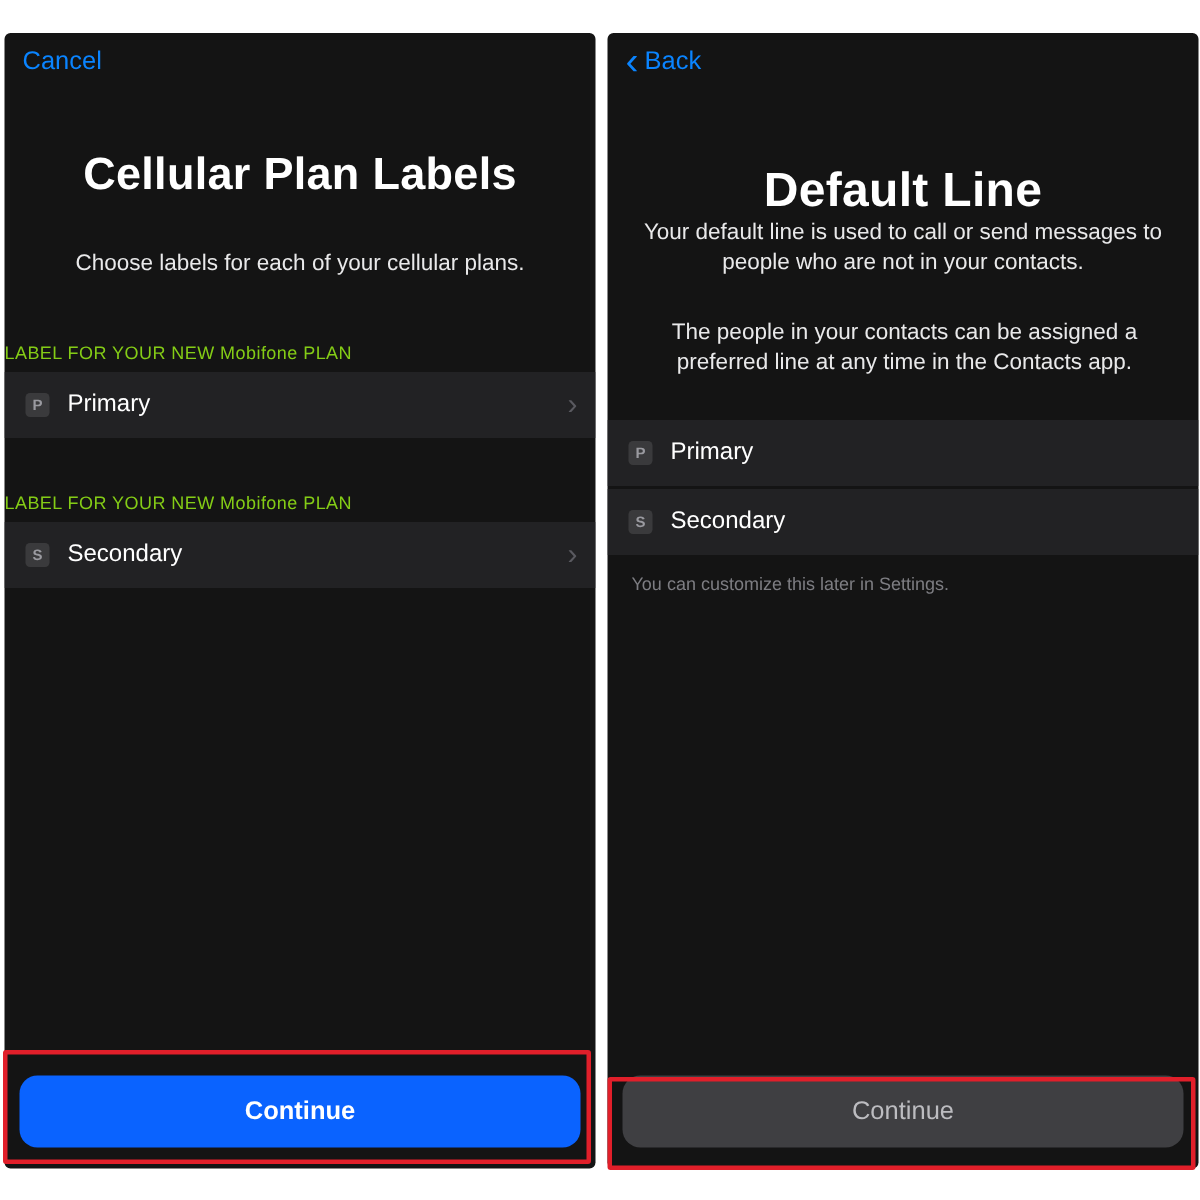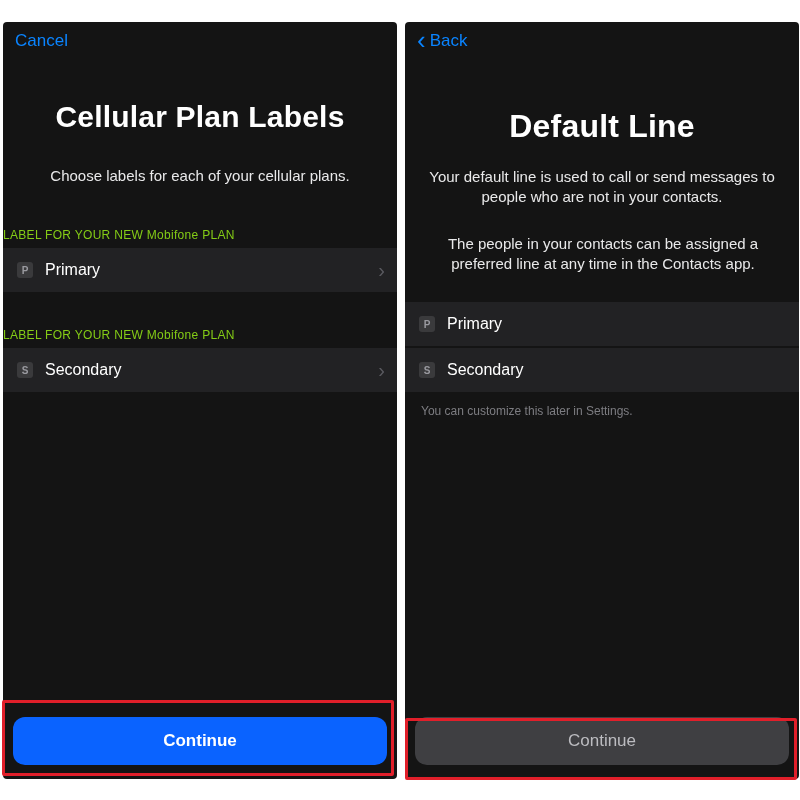--- a/index.html
+++ b/index.html
@@ -54,21 +54,21 @@
   .left .h1 { font-size: 30px; margin-top: 40px; }
   .right .h1 { font-size: 32px; margin-top: 48px; }
   .subtitle {
     color: #e9e9ea;
     font-size: 15px;
     text-align: center;
     line-height: 1.35;
     padding: 0 18px;
   }
   .left .subtitle  { margin-top: 32px; }
-  .right .subtitle { margin-top: 22px; }
+  .right .subtitle { }
   .right .subtitle2 { margin-top: 26px; }
   .section-label {
     color: #84cc16;
     font-size: 12px;
     letter-spacing: 0.3px;
     padding: 0 0 6px 0;
   }
   .left .section-block-1 { margin-top: 42px; }
   .left .section-block-2 { margin-top: 36px; }
   .row {

